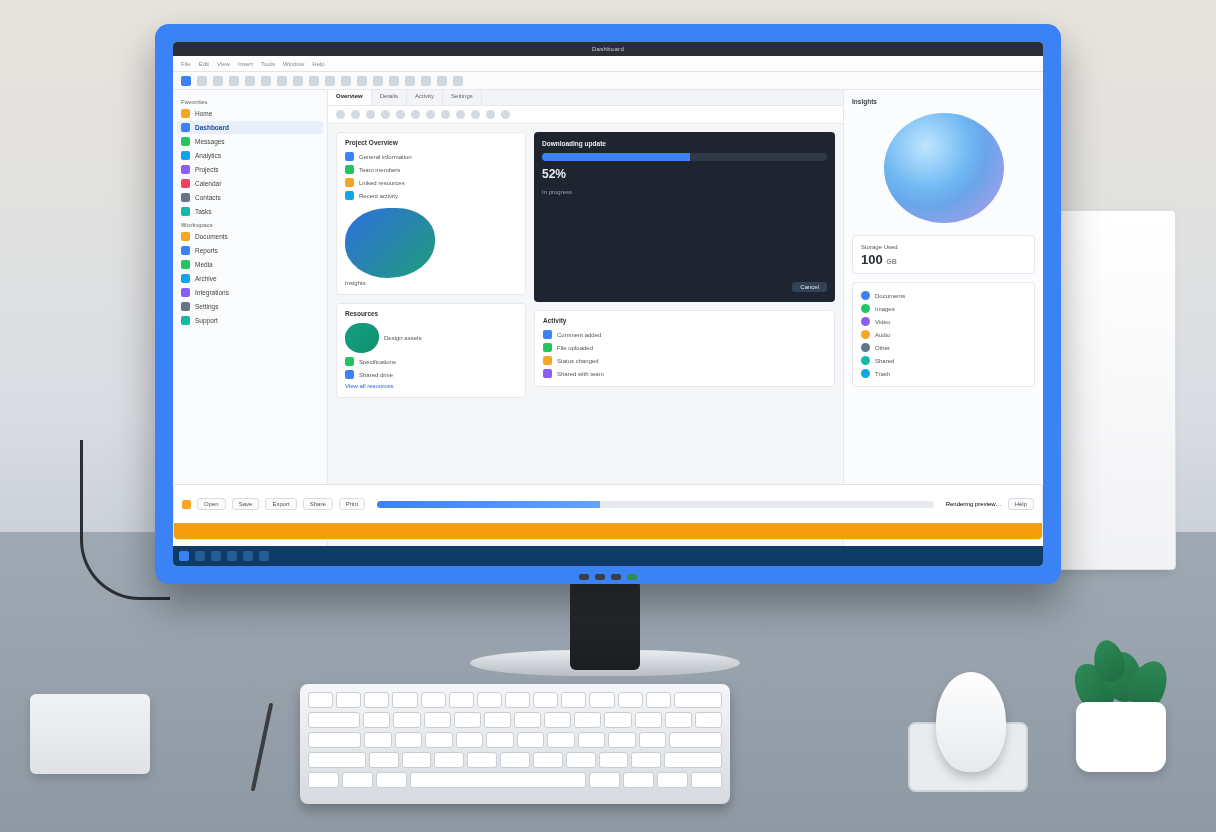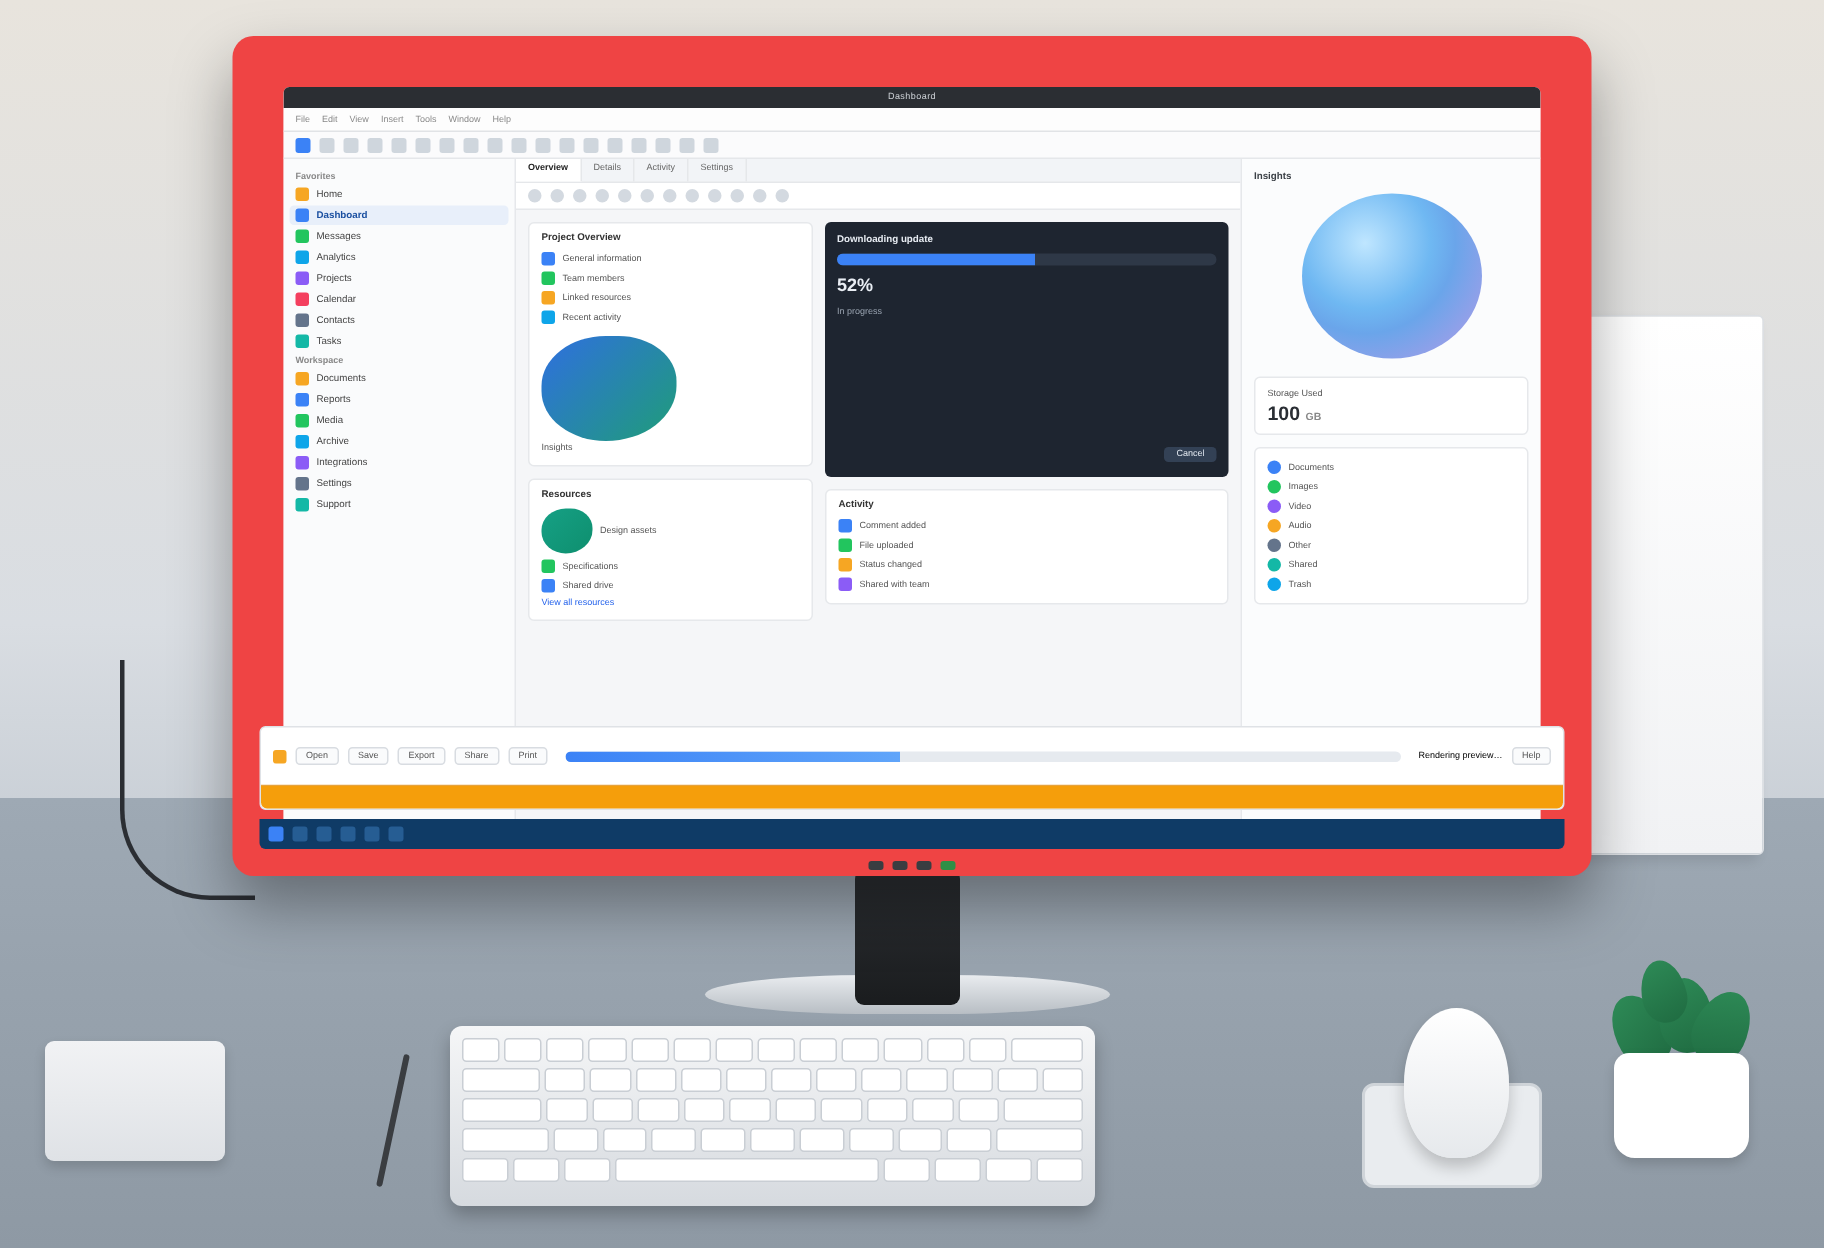--- a/index.html
+++ b/index.html
@@ -9,21 +9,21 @@
     position: relative; overflow: hidden;
   }
   
   .desk {
     position: absolute; left: 0; right: 0; bottom: 0; height: 300px;
     background: linear-gradient(180deg,#9ea9b4 0%, #8e99a4 100%);
   }
   
   .monitor {
     position: absolute; left: 155px; top: 24px; width: 906px; height: 560px;
-    background: #ef4444; border-radius: 14px; padding: 34px;
+    background: #3b82f6; border-radius: 14px; padding: 18px;
     box-shadow: 0 20px 40px rgba(0,0,0,.35);
   }
   .stand-neck {
     position: absolute; left: 570px; top: 580px; width: 70px; height: 90px;
     background: linear-gradient(180deg,#2d3034,#1a1c1e); border-radius: 6px;
   }
   .stand-base {
     position: absolute; left: 470px; top: 650px; width: 270px; height: 26px;
     background: linear-gradient(180deg,#e9ecef,#b8bec4); border-radius: 50%/60%;
   }

